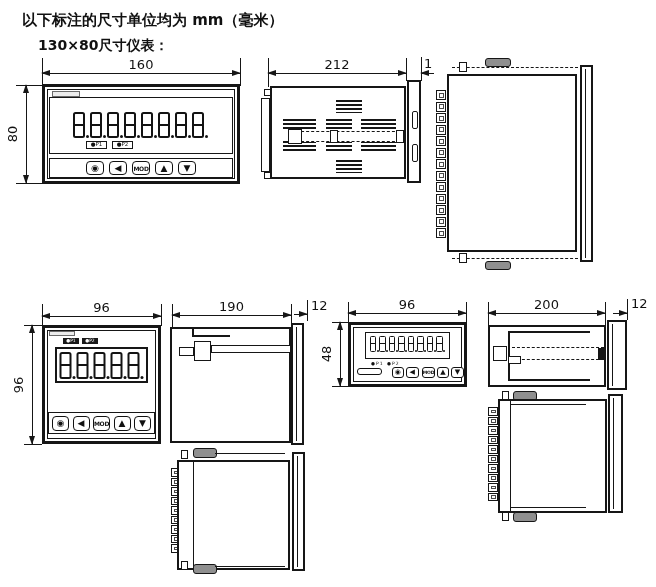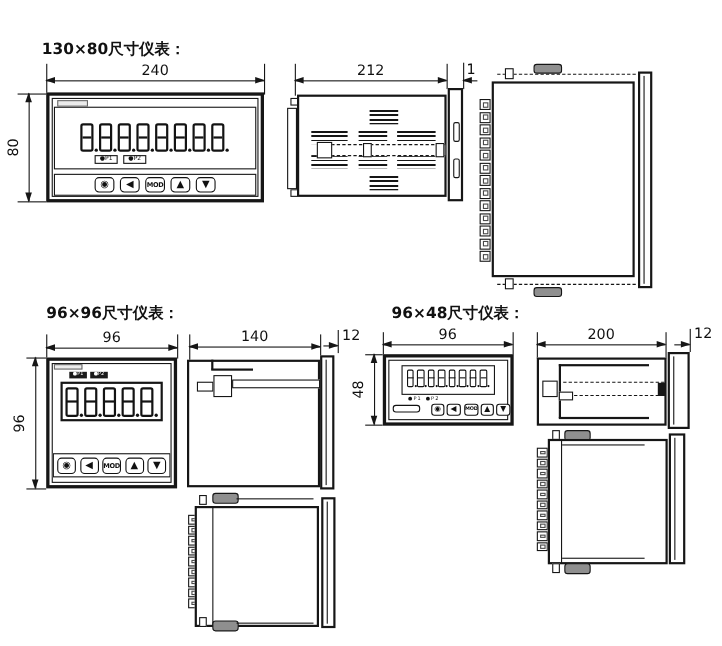--- a/index.html
+++ b/index.html
@@ -74,29 +74,28 @@
         border:1.4px solid #161616;background:#fff;position:relative}
   .terms.small .term{height:8.5px;margin-bottom:1px}
   .term::after{content:"";position:absolute;left:1.5px;top:1.5px;right:1.5px;bottom:1.5px;border:1px solid #4a4a4a}
   .pill{position:absolute;box-sizing:border-box;border:1.4px solid #111;border-radius:3px;background:#fff}
 </style>
 </head>
 <body>
 
 <div class="sheet">
 
+  <div class="t" style="left:22px;top:11px;font-size:15px;font-weight:bold">以下标注的尺寸单位均为 mm（毫米）</div>
   <div class="t" style="left:38px;top:37px;font-size:14px;font-weight:bold">130×80尺寸仪表：</div>
-  <div class="t" style="left:42px;top:277px;font-size:14px;font-weight:bold">96×96尺寸仪表：</div>
-  <div class="t" style="left:356px;top:277px;font-size:14px;font-weight:bold">96×48尺寸仪表：</div>
 
   <div>
     <div class="extv" style="left:42px;top:58px;height:28px"></div>
     <div class="extv" style="left:240px;top:58px;height:28px"></div>
     <div class="dimh" style="left:42px;top:73px;width:198px">
-      <span class="dimtxt">240</span>
+      <span class="dimtxt">160</span>
     </div>
     <div class="exth" style="left:16px;top:85px;width:26px"></div>
     <div class="exth" style="left:16px;top:183px;width:26px"></div>
     <div class="dimv" style="left:26px;top:85px;height:98px">
       <span class="dimtxt">80</span>
     </div>
 
     <div class="box b3" style="left:42px;top:84px;width:198px;height:100px">
       <div class="inner"></div>
       <div class="tab" style="left:7px;top:4px;width:28px;height:6px"></div>
@@ -239,21 +238,21 @@
           <div class="btn">▼</div>
         </div>
       </div>
     </div>
   </div>
 
   <div>
     <div class="extv" style="left:172px;top:304px;height:24px"></div>
     <div class="extv" style="left:291px;top:304px;height:20px"></div>
     <div class="dimh" style="left:172px;top:315px;width:119px">
-      <span class="dimtxt">140</span>
+      <span class="dimtxt">190</span>
     </div>
     <div class="extv" style="left:307px;top:300px;height:21px"></div>
     <div class="arrow-r" style="left:294px;top:314px;width:13px"></div>
     <div class="t dimtxt" style="left:310px;top:299px;padding:0 1px">12</div>
 
     <div class="box" style="left:170px;top:327px;width:121px;height:116px"></div>
     <div class="ln" style="left:192px;top:327px;width:1.5px;height:9px"></div>
     <div class="ln" style="left:192px;top:335px;width:38px;height:1.5px"></div>
     <div class="scr" style="left:179px;top:347px;width:15px;height:9px"></div>
     <div class="box b15" style="left:194px;top:341px;width:17px;height:20px"></div>

